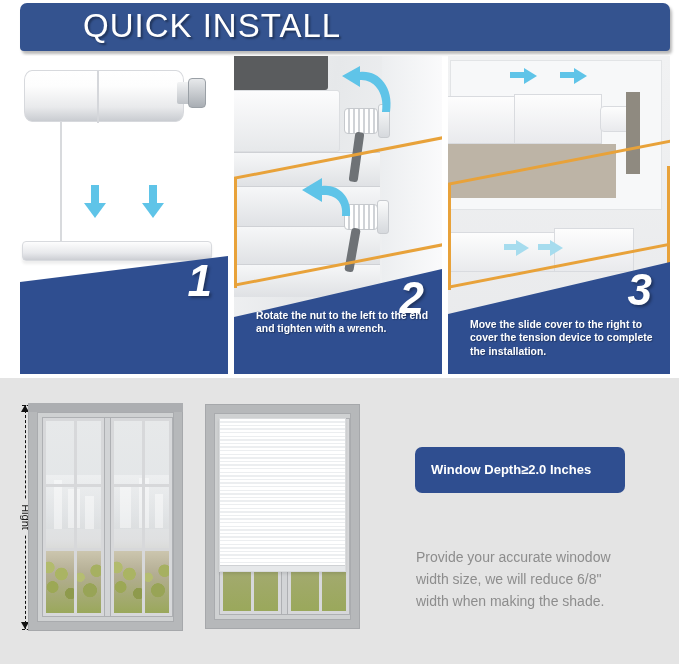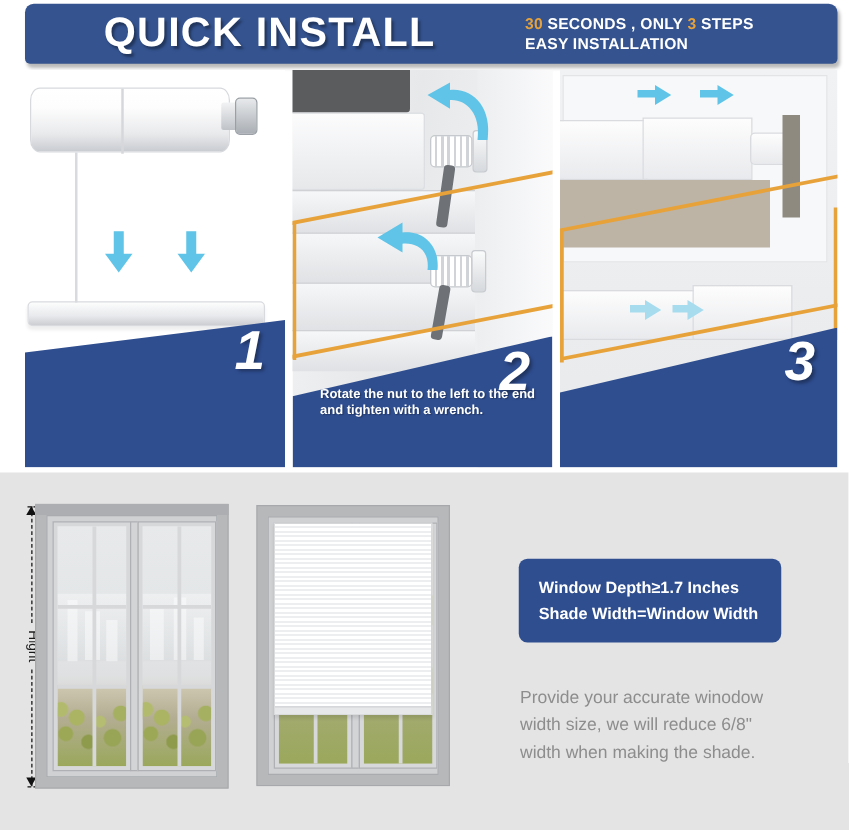--- a/index.html
+++ b/index.html
@@ -17,21 +17,21 @@
   .top-section{position:absolute;left:0;top:0;width:679px;height:378px;background:#fff;}
 
   .header-bar{
     position:absolute;left:20px;top:3px;width:650px;height:48px;
     background:#34538f;border-radius:7px 7px 4px 4px;
     box-shadow:2px 3px 3px rgba(0,0,0,.28);
     overflow:hidden;
   }
   .header-title{
     position:absolute;left:63px;top:4px;
-    font-size:33px;font-weight:bold;color:#ffffff;
+    font-size:33px;font-weight:normal;color:#ffffff;
     letter-spacing:1px;
     text-shadow:2px 2px 2px rgba(0,0,0,.35);
     white-space:nowrap;
   }
   .header-sub{
     position:absolute;left:400px;top:8px;width:250px;
     color:#fff;font-size:12.5px;font-weight:bold;line-height:16px;
     letter-spacing:.2px;
   }
   .hl{color:#e5a23c;}
@@ -212,24 +212,20 @@
 </style>
 </head>
 <body>
 
 <div class="page">
 
   <div class="top-section">
 
     <div class="header-bar">
       <div class="header-title">QUICK  INSTALL</div>
-      <div class="header-sub">
-        <div><span class="hl">30</span><span> SECONDS , ONLY </span><span class="hl">3</span><span> STEPS</span></div>
-        <div>EASY INSTALLATION</div>
-      </div>
     </div>
 
     <div class="panel panel-1">
       <div class="photo">
         <div class="p1-rail"></div>
         <div class="p1-rail-seam"></div>
         <div class="p1-cap"></div>
         <div class="p1-knob"></div>
         <div class="p1-cord"></div>
         <div class="p1-bottom-rail"></div>
@@ -306,20 +302,21 @@
 
         <div class="orange-band ob3">
           <div class="line l-top"></div>
           <div class="line l-bot"></div>
           <div class="l-left"></div>
           <div class="l-right"></div>
         </div>
       </div>
       <div class="caption cap3">
         <div class="step-num">3</div>
+        <div class="txt">Move the slide cover to the right to cover the tension device to complete the installation.</div>
       </div>
     </div>
   </div>
 
   <div class="bottom-section"></div>
 
 
   <div class="dim-height">
     <div class="dim-line-v"></div>
     <div class="dim-arrow-t"></div>
@@ -379,19 +376,18 @@
           <div class="muntin-v" style="left:50%;"></div>
         </div>
       </div>
       <div class="shade">
         <div class="shade-rail"></div>
       </div>
     </div>
   </div>
 
   <div class="info-box">
-    <div>Window Depth≥1.7 Inches</div>
-    <div>Shade Width=Window Width</div>
+    <div>Window Depth≥2.0 Inches</div>
   </div>
 
   <div class="note">Provide your accurate winodow width size, we will reduce 6/8" width when making the shade.</div>
 
 </div>
 
 </body></html>

